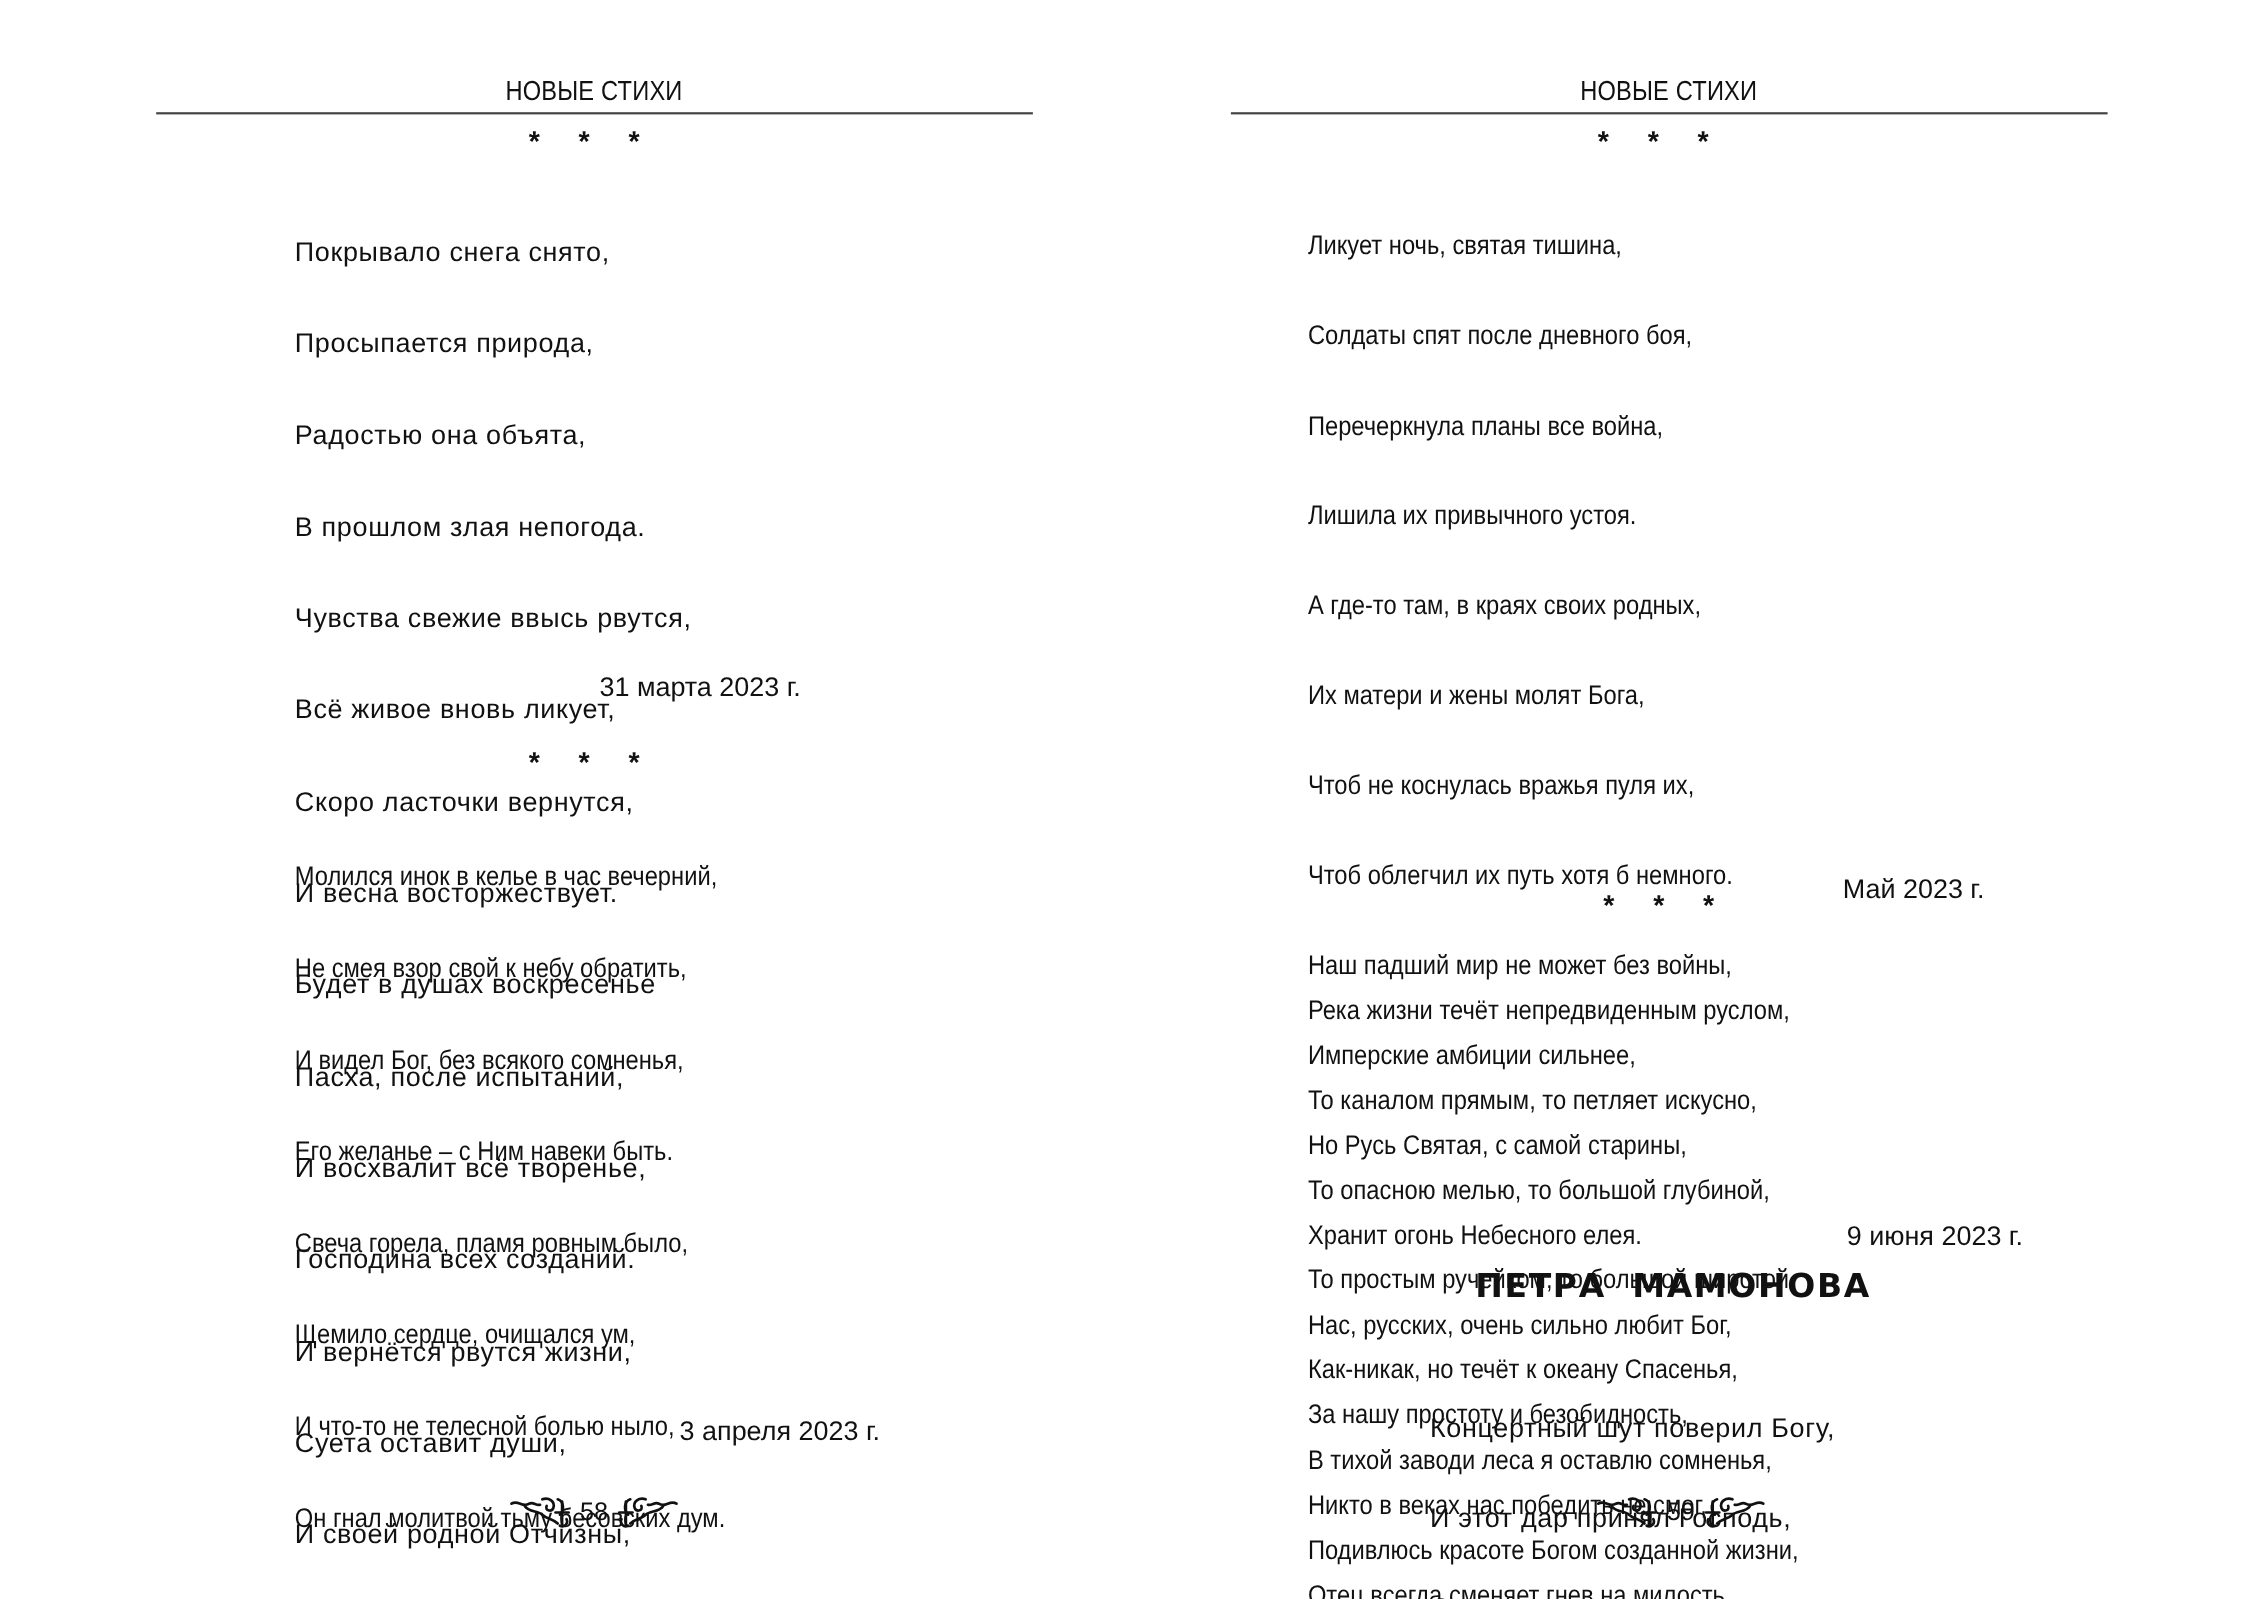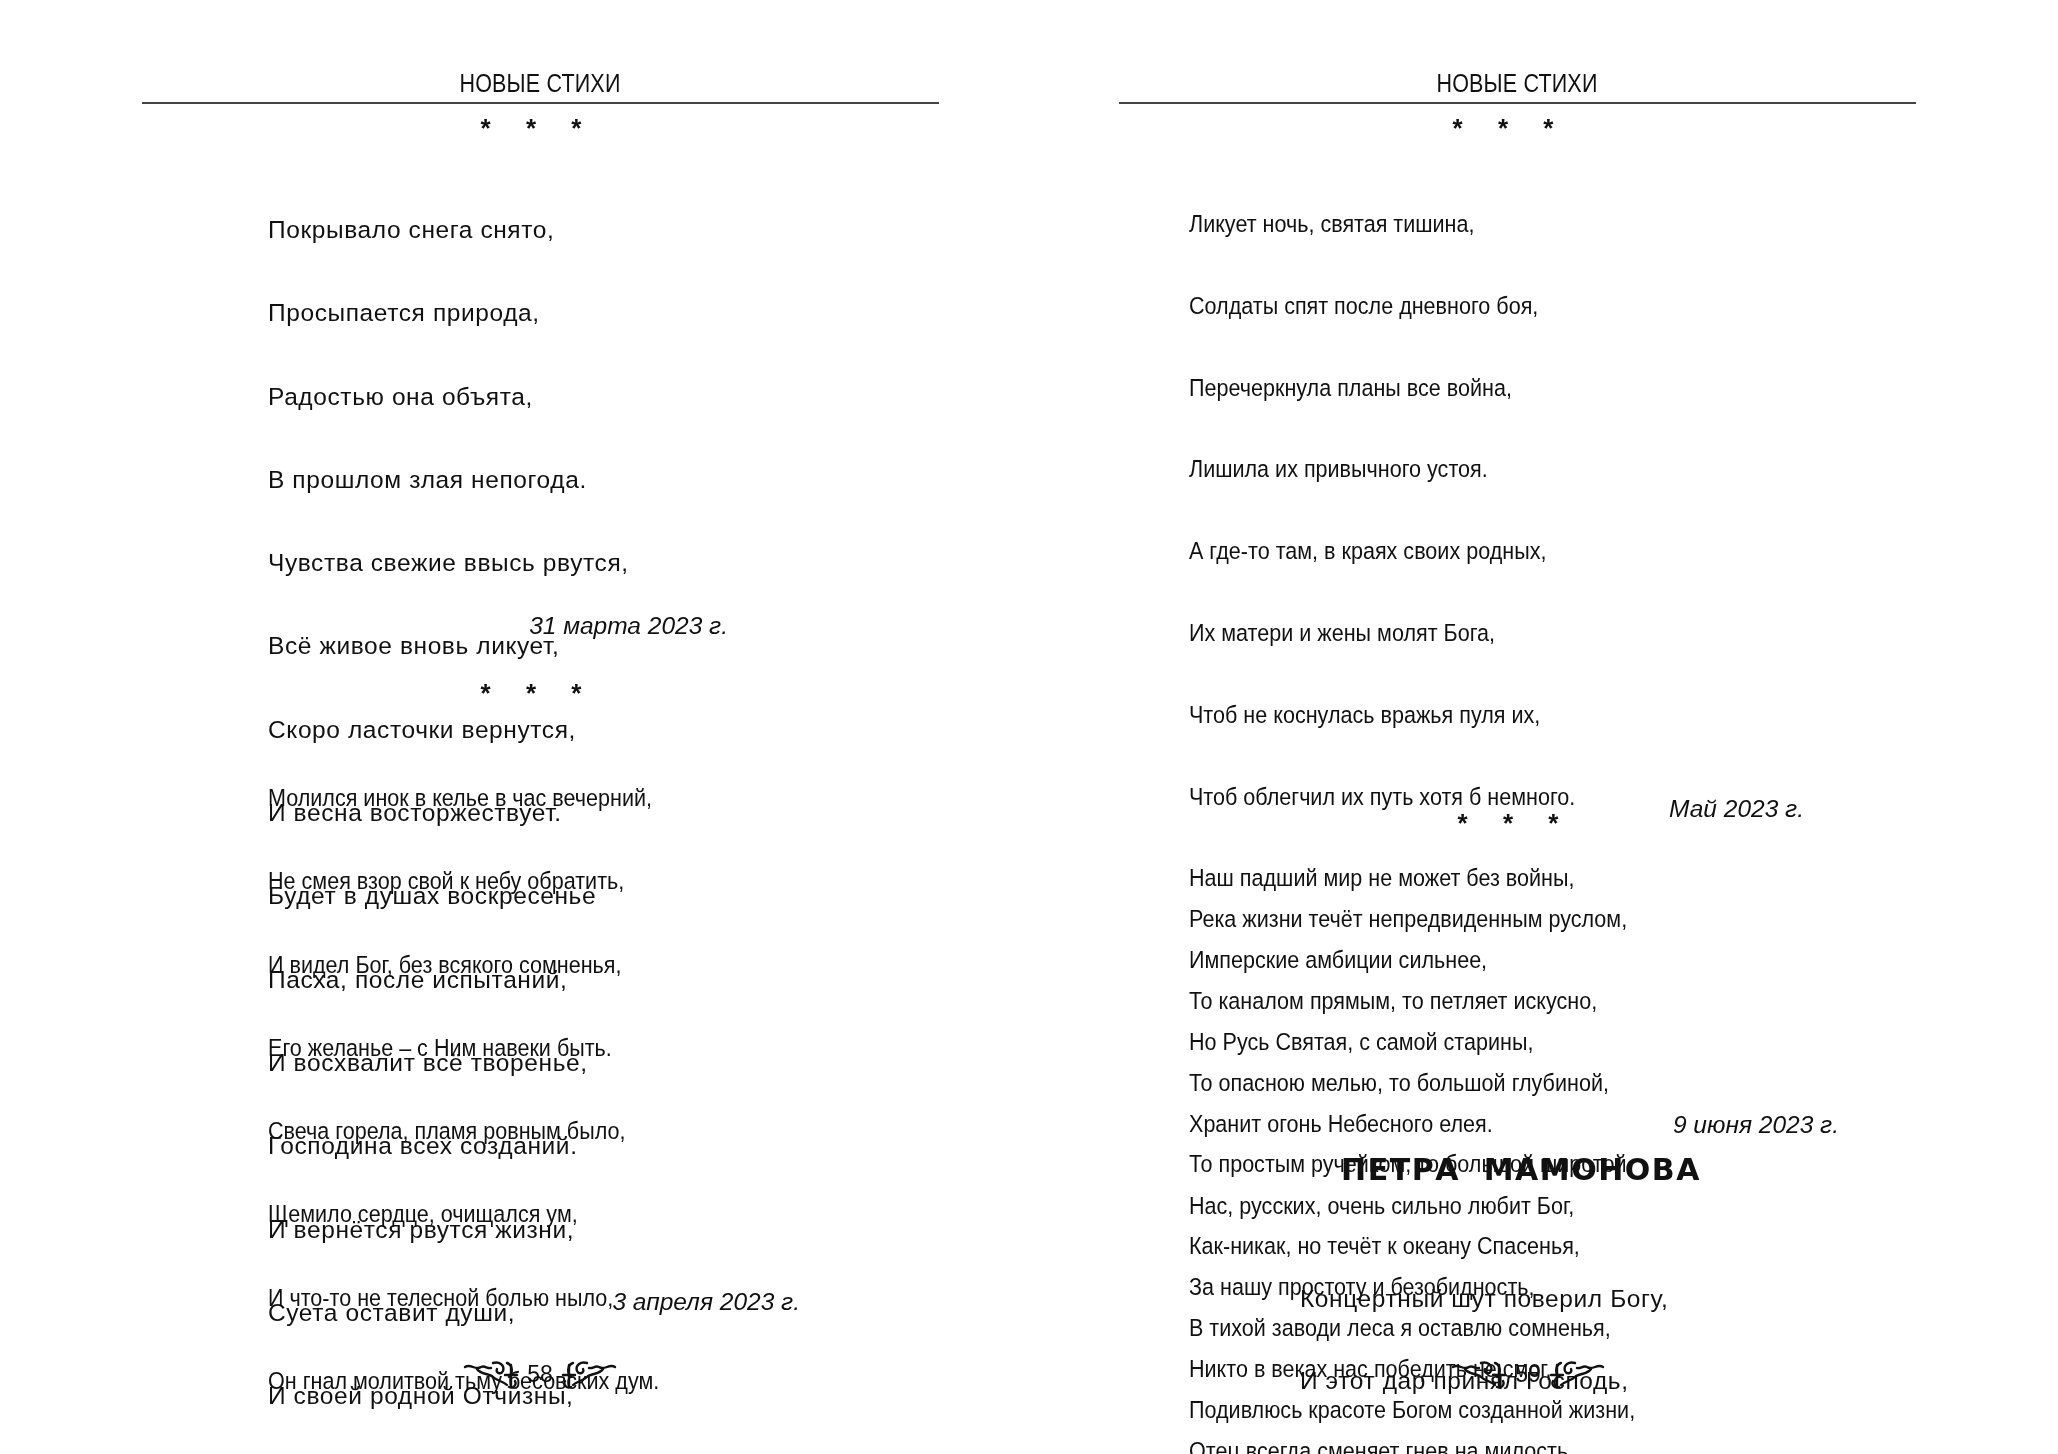--- a/index.html
+++ b/index.html
@@ -7,21 +7,21 @@
     .page { position: absolute; top: 0; height: 1300px; }
     .page-left { left: 0; width: 1029px; }
     .page-right { left: 1029px; width: 1029px; }
     .running-head { position: absolute; top: 68px; font-size: 25px; letter-spacing: 0.2px; transform: scaleX(0.86); transform-origin: center; text-align: center; width: 300px; margin-left: -150px; line-height: 30px; color: #111; }
     .rule { position: absolute; top: 102px; height: 2px; background: #444; }
     .stars { position: absolute; font-size: 26px; font-weight: bold; letter-spacing: 14px; width: 120px; margin-left: -60px; text-align: center; line-height: 26px; }
     .poem { position: absolute; font-size: 24.5px; white-space: pre; }
     .poem .line { display: block; height: var(--lh); line-height: var(--lh); }
     .narrow { transform: scaleX(0.88); transform-origin: left top; }
     .sans-wide { letter-spacing: 0.6px; }
-    .date { position: absolute; font-style: italic; font-size: 24.5px; white-space: nowrap; text-align: right; line-height: 30px; }
+    .date { position: absolute; font-size: 24.5px; white-space: nowrap; text-align: right; line-height: 30px; }
     .title { position: absolute; font-weight: 900; font-size: 30px; text-align: center; line-height: 34px; letter-spacing: 1.5px; font-family: "DejaVu Sans", sans-serif; width: 420px; }
     .title .t-line { display: block; }
     .folio { position: absolute; top: 1356px; height: 36px; display: flex; align-items: center; gap: 6px; width: 200px; margin-left: -100px; justify-content: center; }
     .folio .num { font-size: 23px; line-height: 30px; }
     .folio svg { display: block; }
   </style>
 </head>
 <body>
 
 <div class="page page-left">

